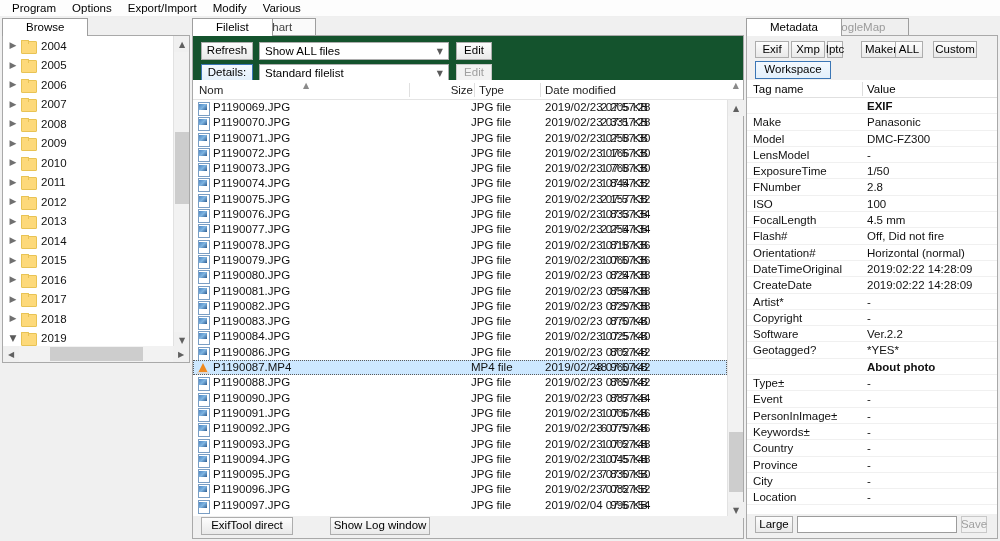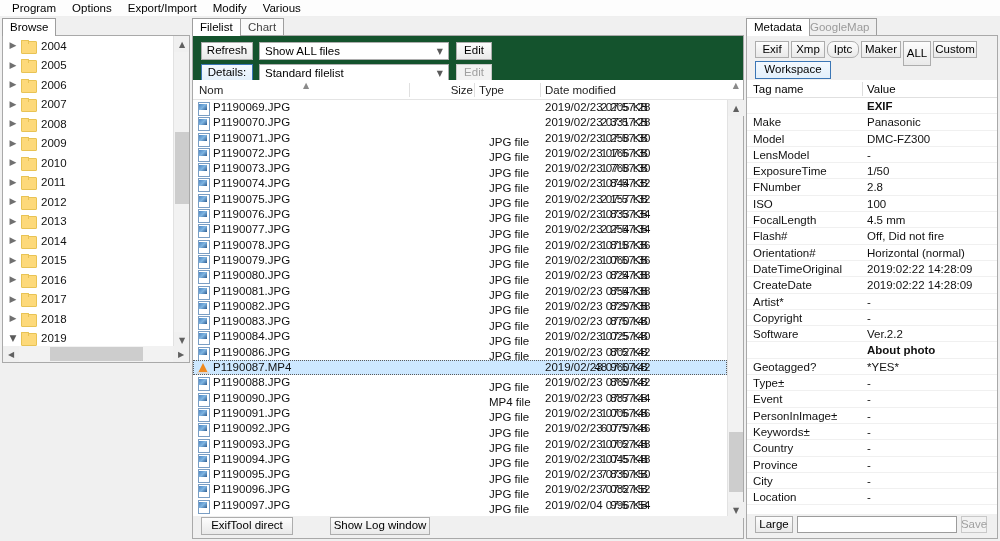--- a/index.html
+++ b/index.html
@@ -24,21 +24,21 @@
   #menubar .menu-item {
     padding: 1px 8px; font-size: 11.5px; color: #000; cursor: default; white-space: nowrap;
   }
 
   
   #left-col { position: absolute; left: 2px; top: 18px; width: 188px; height: 521px; }
 
   .tabstrip { height: 17px; position: relative; }
   .tab {
     position: absolute; top: 0; height: 17px; line-height: 16px;
-    padding: 0 7px; font-size: 11.5px;
+    padding: 0 23px; font-size: 11.5px;
     border: 1px solid #9e9e9e; border-bottom: none;
     background: #f0f0f0; color: #444;
   }
   .tab.active { background: #fff; color: #000; z-index: 3; height: 18px; }
   .tab.inactive { background: #efefef; color: #9b9b9b; }
 
   #tree-wrap {
     position: absolute; left: 0; top: 17px; width: 188px; height: 328px;
     border: 1px solid #a9a9a9; background: #fff; overflow: hidden;
   }
@@ -173,21 +173,21 @@
 
   #fl-rows {
     position: absolute; left: 0; top: 64px; width: 534px; height: 418px;
     background: #fff; overflow: hidden;
   }
   .frow {
     position: relative; height: 15.3px; font-size: 11.5px; white-space: nowrap; cursor: default;
   }
   .frow .c-name { position: absolute; left: 20px; top: 0; line-height: 15.3px; color: #111; }
   .frow .c-size { position: absolute; left: 380px; width: 75px; text-align: right; line-height: 15.3px; color: #111; }
-  .frow .c-type { position: absolute; left: 296px; line-height: 15.3px; color: #111; margin-top: 35px; }
+  .frow .c-type { position: absolute; left: 278px; line-height: 15.3px; color: #111; }
   .frow .c-date { position: absolute; left: 352px; line-height: 15.3px; color: #111; }
   .frow.selected { background: #cde8ff; outline: 1px dotted #5a5a5a; outline-offset: -1px; }
   .fico { position: absolute; left: 4px; top: 2px; width: 12px; height: 12px; }
   .fico.jpg:before {
     content: ""; position: absolute; left: 1px; top: 0; width: 10px; height: 12px;
     background: #fff; border: 1px solid #7a9ec4;
   }
   .fico.jpg:after {
     content: ""; position: absolute; left: 2px; top: 2px; width: 8px; height: 6px;
     background: linear-gradient(135deg,#4b86c4 0%,#7fb4e0 50%,#2e5d92 100%);
@@ -603,23 +603,23 @@
     <div class="tabstrip">
       <div class="tab active" style="left:0;">Metadata</div>
       <div class="tab inactive" style="left:56px;">GoogleMap</div>
     </div>
 
     <div id="meta-panel">
 
       <div id="meta-toolbar">
         <div class="btn" style="position:absolute; left:8px; top:5px; width:34px; height:17px;">Exif</div>
         <div class="btn" style="position:absolute; left:44px; top:5px; width:34px; height:17px;">Xmp</div>
-        <div class="btn" style="position:absolute; left:80px; top:5px; width:32px; height:17px;border-radius:7px;">Iptc</div>
+        <div class="btn" style="position:absolute; left:80px; top:5px; width:16px; height:17px;">Iptc</div>
         <div class="btn" style="position:absolute; left:114px; top:5px; width:40px; height:17px;">Maker</div>
-        <div class="btn" style="position:absolute; left:156px; top:5px; width:28px; height:25px;">ALL</div>
+        <div class="btn" style="position:absolute; left:148px; top:5px; width:28px; height:17px;">ALL</div>
         <div class="btn" style="position:absolute; left:186px; top:5px; width:44px; height:17px;">Custom</div>
         <div class="btn accent" style="position:absolute; left:8px; top:25px; width:76px; height:18px;">Workspace</div>
       </div>
 
       <div id="meta-header">
         <div class="h1">Tag name</div>
         <div class="vsep"></div>
         <div class="h2">Value</div>
       </div>
 
@@ -679,26 +679,26 @@
           </div>
           <div class="mrow">
             <span class="tag">Copyright</span>
             <span class="val">-</span>
           </div>
           <div class="mrow">
             <span class="tag">Software</span>
             <span class="val">Ver.2.2</span>
           </div>
           <div class="mrow">
+            <span class="tag">Geotagged?</span>
+            <span class="val">*YES*</span>
+          </div>
+          <div class="mrow">
             <span class="tag bold"></span>
             <span class="val bold">About photo</span>
-          </div>
-          <div class="mrow">
-            <span class="tag">Geotagged?</span>
-            <span class="val">*YES*</span>
           </div>
           <div class="mrow">
             <span class="tag">Type±</span>
             <span class="val">-</span>
           </div>
           <div class="mrow">
             <span class="tag">Event</span>
             <span class="val">-</span>
           </div>
           <div class="mrow">

